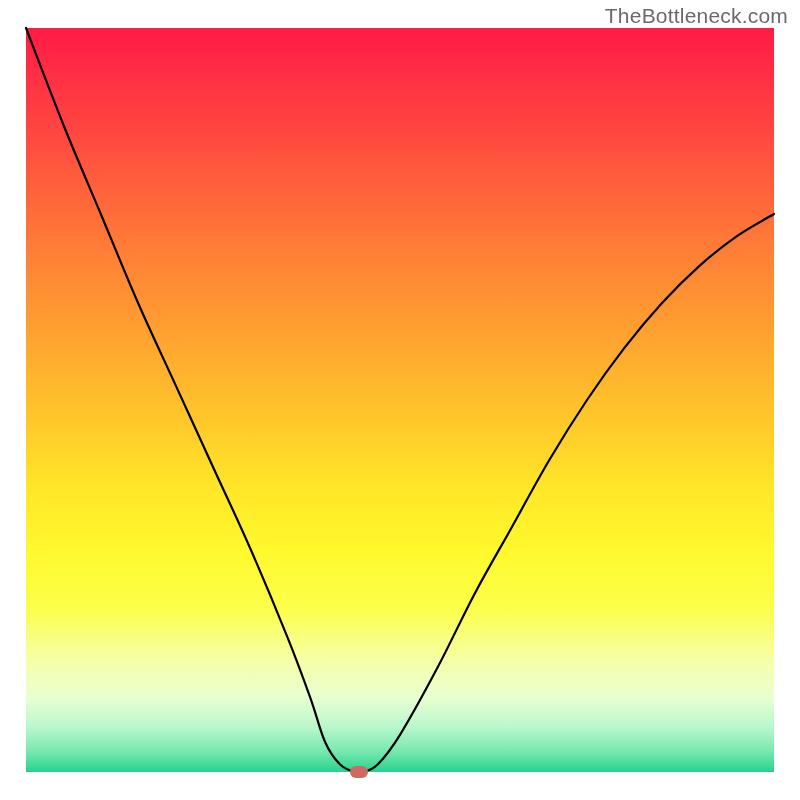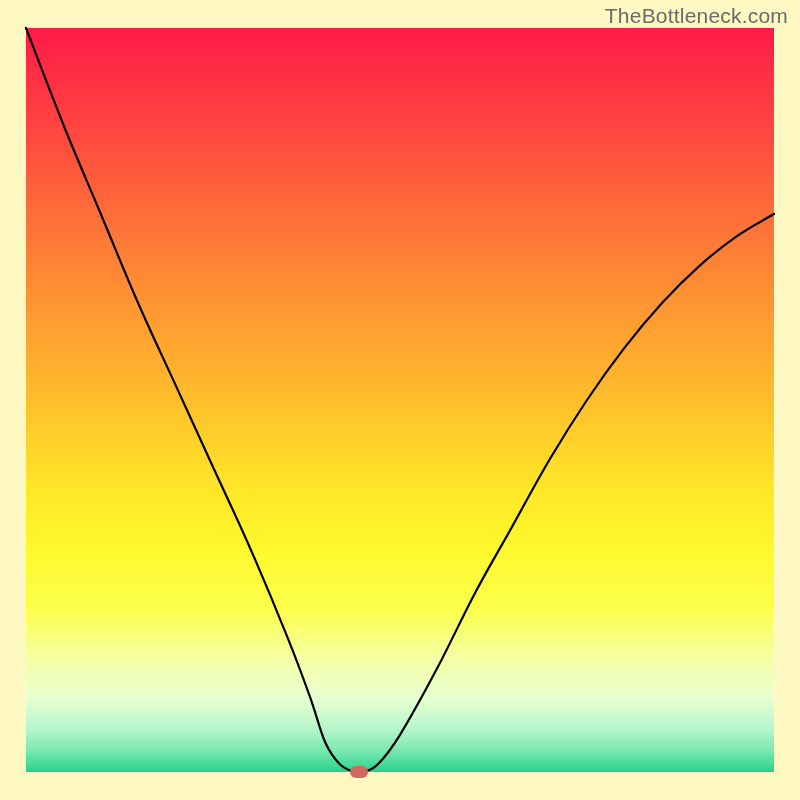--- a/index.html
+++ b/index.html
@@ -8,21 +8,21 @@
     width: 800px;
     height: 800px;
     background: #000;
     overflow: hidden;
     font-family: Arial, Helvetica, sans-serif;
   }
   .frame {
     position: relative;
     width: 800px;
     height: 800px;
-    background: #fef9c3;
+    background: #ffffff;
   }
   .watermark {
     position: absolute;
     top: 4px;
     right: 12px;
     color: #6a6a6a;
     font-size: 21px;
     font-weight: 400;
     letter-spacing: 0.2px;
     z-index: 50;

